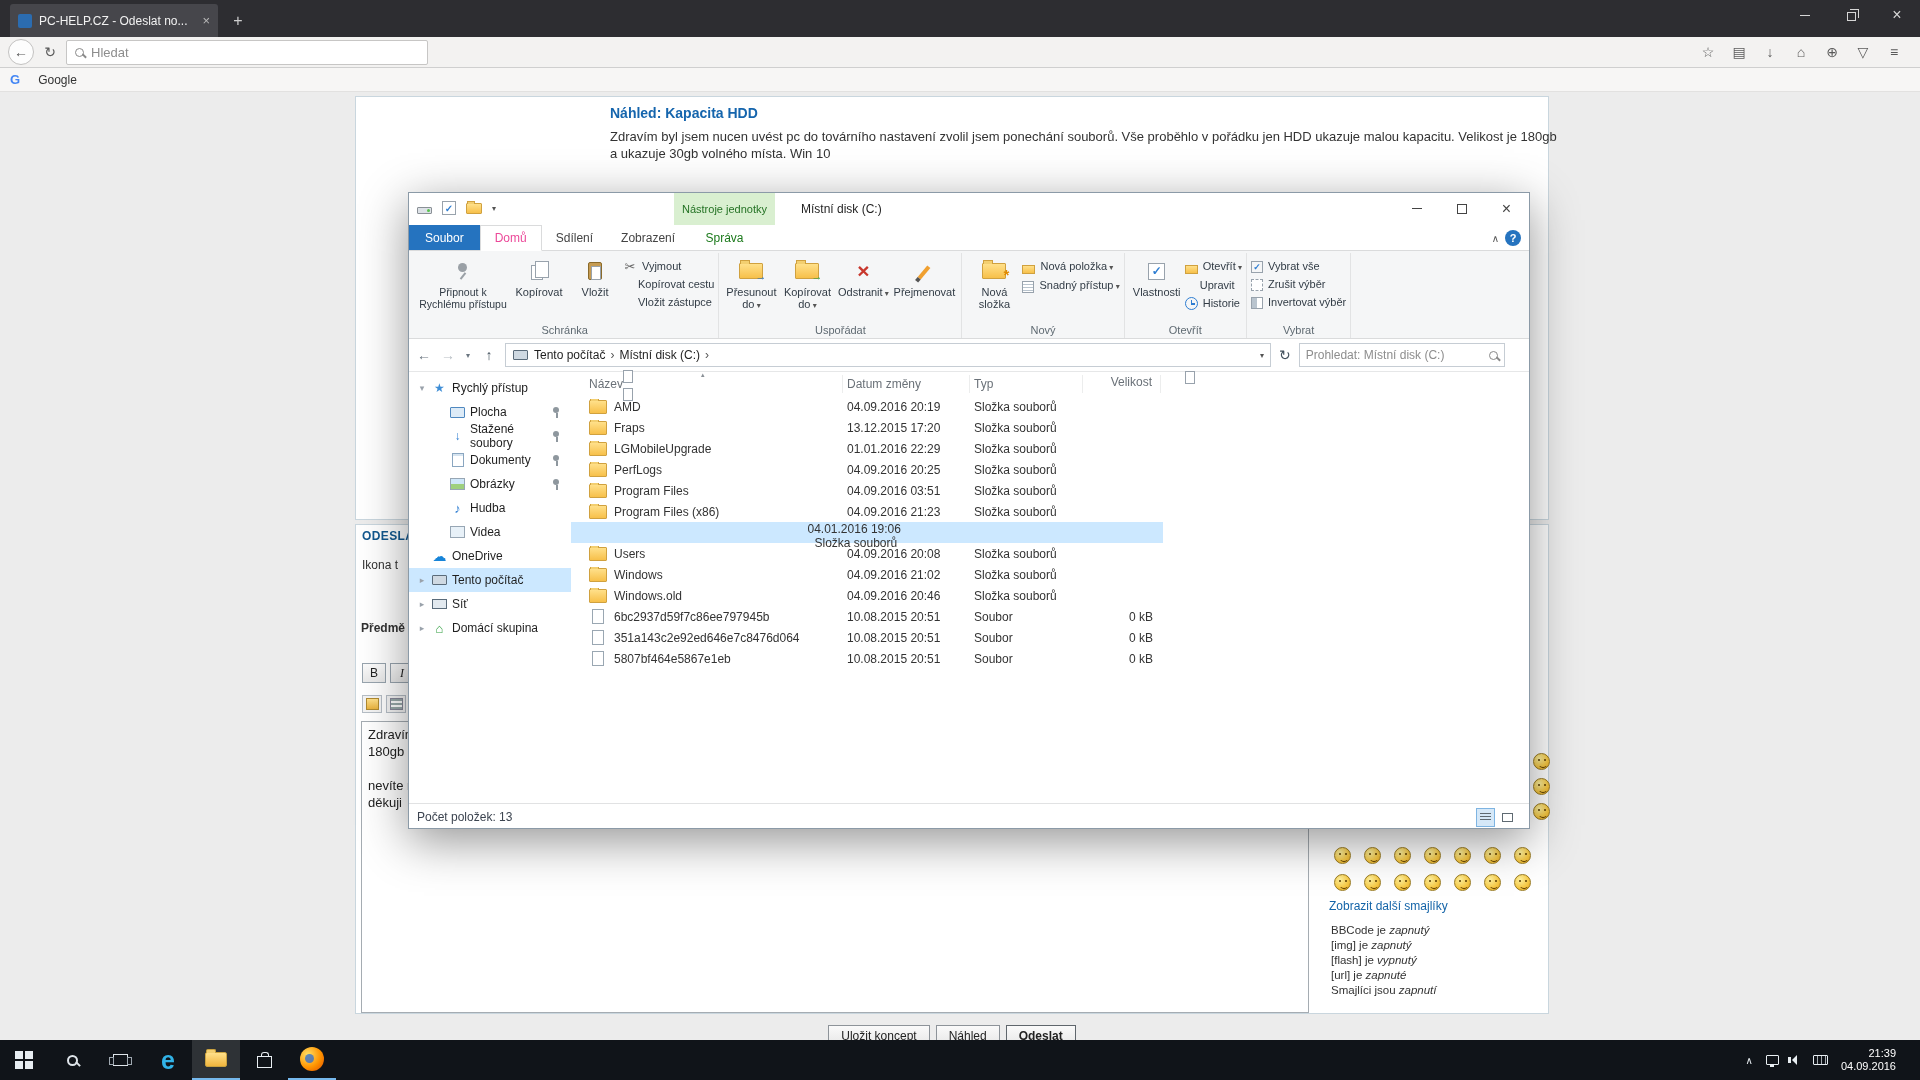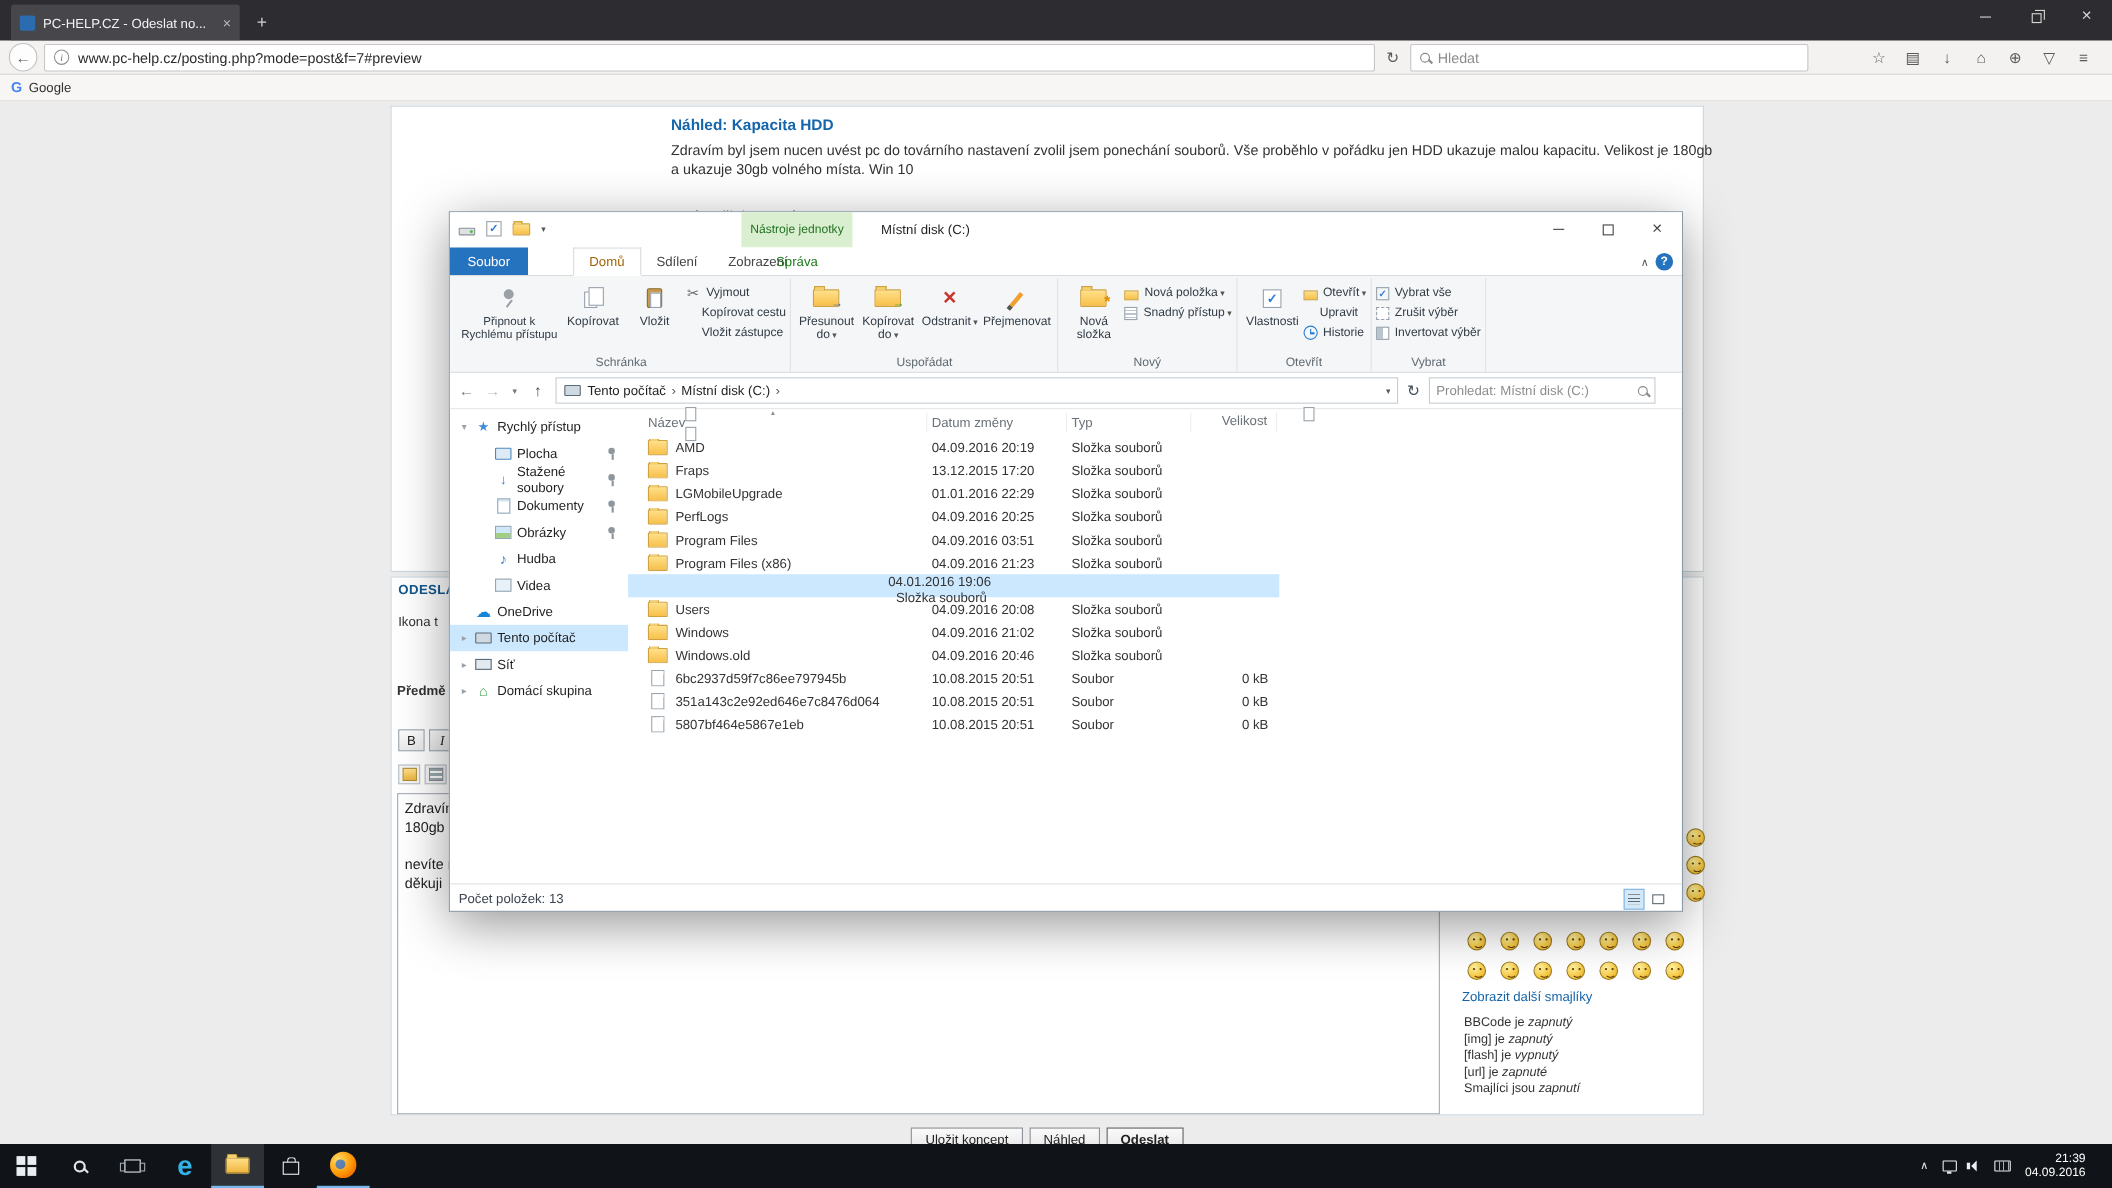--- a/index.html
+++ b/index.html
@@ -47,21 +47,21 @@
   .nav-ic { width:16px; text-align:center; }
   .ni-star::before { content:"☆"; }
   .ni-lib::before { content:"▤"; }
   .ni-dl::before { content:"↓"; }
   .ni-home::before { content:"⌂"; }
   .ni-globe::before { content:"⊕"; }
   .ni-pocket::before { content:"▽"; }
   .ni-menu::before { content:"≡"; }
 
   .bookmarksbar { position:absolute; top:68px; left:0; width:1920px; height:24px; background:#f7f6f5; border-bottom:1px solid #e2e1e0;
-                  display:flex; align-items:center; padding:0 10px; gap:6px; z-index:5; font-size:12px; color:#333; }
+                  display:flex; align-items:center; padding:0 10px; gap:18px; z-index:5; font-size:12px; color:#333; }
   .g-badge { font-weight:bold; color:#4285f4; font-size:13px; }
   .g-badge::before { content:"G"; }
 
   
   .page { position:absolute; top:92px; left:0; width:1920px; height:988px; background:#ececec; z-index:1; }
   .panel { position:absolute; background:#fff; border:1px solid #c9d6de; }
   .panel1 { left:355px; top:4px; width:1194px; height:424px; }
   .panel2 { left:355px; top:432px; width:1194px; height:490px; }
   .pv-head { position:absolute; left:254px; top:8px; font-size:14px; font-weight:bold; color:#1565ad; }
   .pv-body { position:absolute; left:254px; top:31px; width:950px; font-size:13px; color:#333; line-height:17px; }
@@ -118,21 +118,21 @@
   .ex-title { position:absolute; left:392px; top:9px; font-size:12px; color:#1f1f1f; }
   .ex-caption { position:absolute; right:0; top:0; display:flex; }
   .cap-btn { width:45px; height:31px; display:flex; align-items:center; justify-content:center; color:#444; }
   .glyph-min-d { width:10px; height:1px; background:#444; }
   .glyph-max-d { width:10px; height:10px; border:1px solid #444; }
   .glyph-close-d::before { content:"×"; font-size:16px; }
 
   .ex-tabs { position:relative; height:26px; background:#fff; border-bottom:1px solid #dadbdc; display:flex; align-items:stretch; }
   .ex-tab { padding:0 14px; display:flex; align-items:center; color:#444; }
   .ex-tab.file { background:#2573bf; color:#fff; padding:0 16px; }
-  .ex-tab.active { background:#fff; border:1px solid #dadbdc; border-bottom:1px solid #fff; color:#a16207; margin-bottom:-1px;margin-left:41px; }
+  .ex-tab.active { background:#fff; border:1px solid #dadbdc; border-bottom:1px solid #fff; color:#ec4899; margin-bottom:-1px; }
   .ex-tab.manage { position:absolute; left:265px; width:101px; justify-content:center; color:#1c7a1c; padding:0; top:0; bottom:0; }
   .ribbon-collapse { position:absolute; right:30px; top:8px; color:#555; font-size:10px; }
   .ribbon-collapse::before { content:"∧"; }
   .help-btn { position:absolute; right:8px; top:5px; width:16px; height:16px; border-radius:50%; background:#2573bf; color:#fff;
               font-size:11px; font-weight:bold; display:flex; align-items:center; justify-content:center; }
   .help-btn::before { content:"?"; }
 
   .ex-ribbon { height:88px; background:#f5f6f7; border-bottom:1px solid #dadbdc; display:flex; padding:2px 0 0 2px; }
   .rgroup { position:relative; border-right:1px solid #e2e3e4; padding:2px 4px 16px; display:flex; align-items:flex-start; }
   .rlabel { position:absolute; bottom:2px; left:0; right:0; text-align:center; font-size:11px; color:#5f6a72; }
@@ -294,24 +294,20 @@
       </div>
     <div class="win-btn">
         <span class="glyph-restore"></span>
       </div>
     <div class="win-btn glyph-close-w"></div>
   </div>
 </div>
 
 <div class="navbar">
   <div class="nav-back"></div>
-  <div class="url-box">
-    <span class="info-ic"></span>
-    <input class="url-input" readonly="" value="www.pc-help.cz/posting.php?mode=post&amp;f=7#preview" style="">
-  </div>
   <div class="nav-reload"></div>
   <div class="fx-search">
     <span class="mag-ic"></span>
     <input placeholder="Hledat" style="">
   </div>
   <div class="nav-icons">
     <span class="nav-ic ni-star"></span>
     <span class="nav-ic ni-lib"></span>
     <span class="nav-ic ni-dl"></span>
     <span class="nav-ic ni-home"></span>

